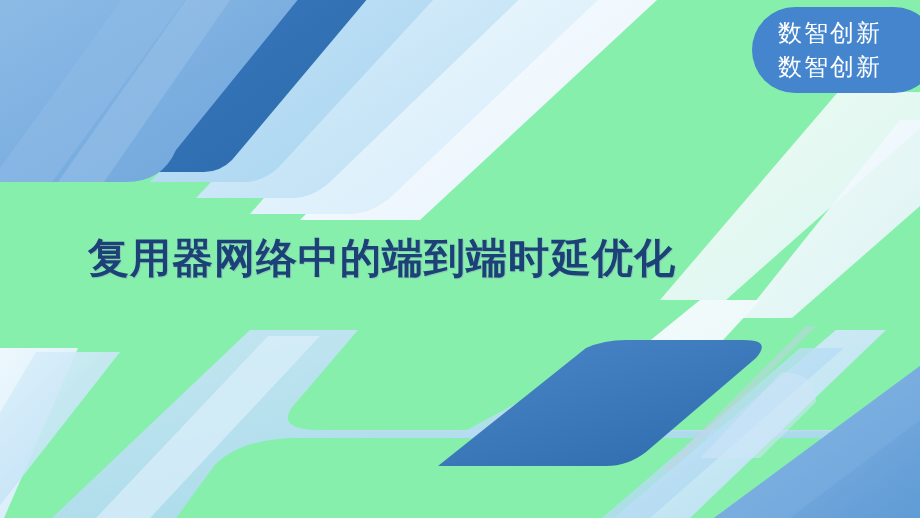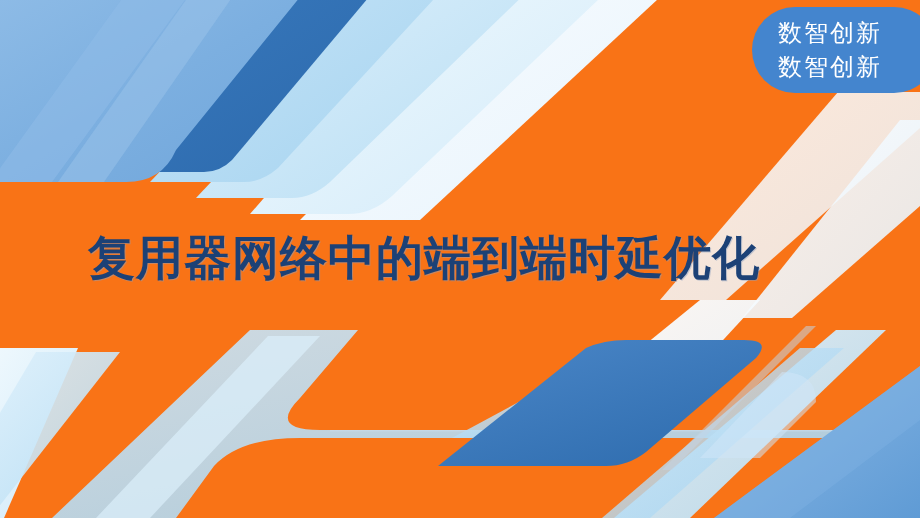--- a/index.html
+++ b/index.html
@@ -8,21 +8,21 @@
     background: #ffffff;
   }
   body {
     font-family: "Liberation Sans", "DejaVu Sans", sans-serif;
   }
   #slide {
     position: relative;
     width: 920px;
     height: 518px;
     overflow: hidden;
-    background: #f97316;
+    background: #86efac;
   }
   #bg-svg {
     position: absolute;
     left: 0;
     top: 0;
     width: 920px;
     height: 518px;
     display: block;
   }
   #badge {
@@ -44,21 +44,21 @@
     letter-spacing: 2px;
     white-space: nowrap;
     font-weight: 400;
     color: #ffffff;
   }
   #title {
     position: absolute;
     left: 88px;
     top: 232px;
     z-index: 6;
-    font-size: 47px;
+    font-size: 41px;
     line-height: 52px;
     font-weight: bold;
     letter-spacing: 1px;
     color: #1c4176;
     white-space: nowrap;
     text-shadow: 1px 1px 0 rgba(140,160,190,0.45);
     text-align: right;
   }
 </style>
 </head>

